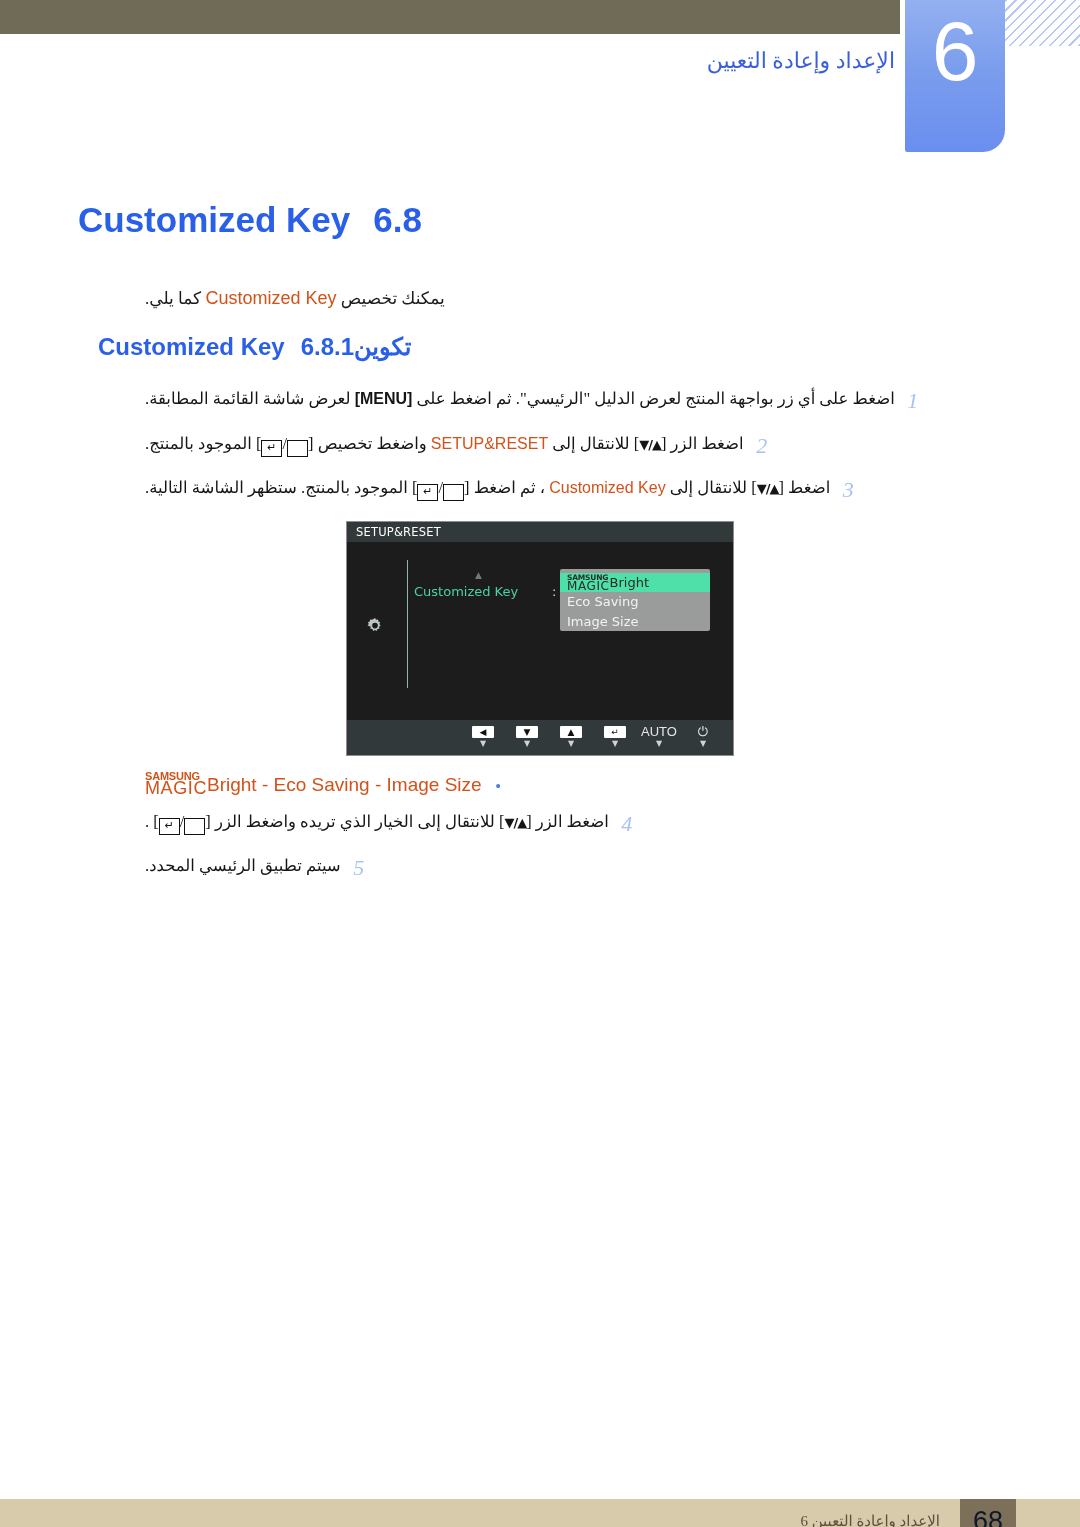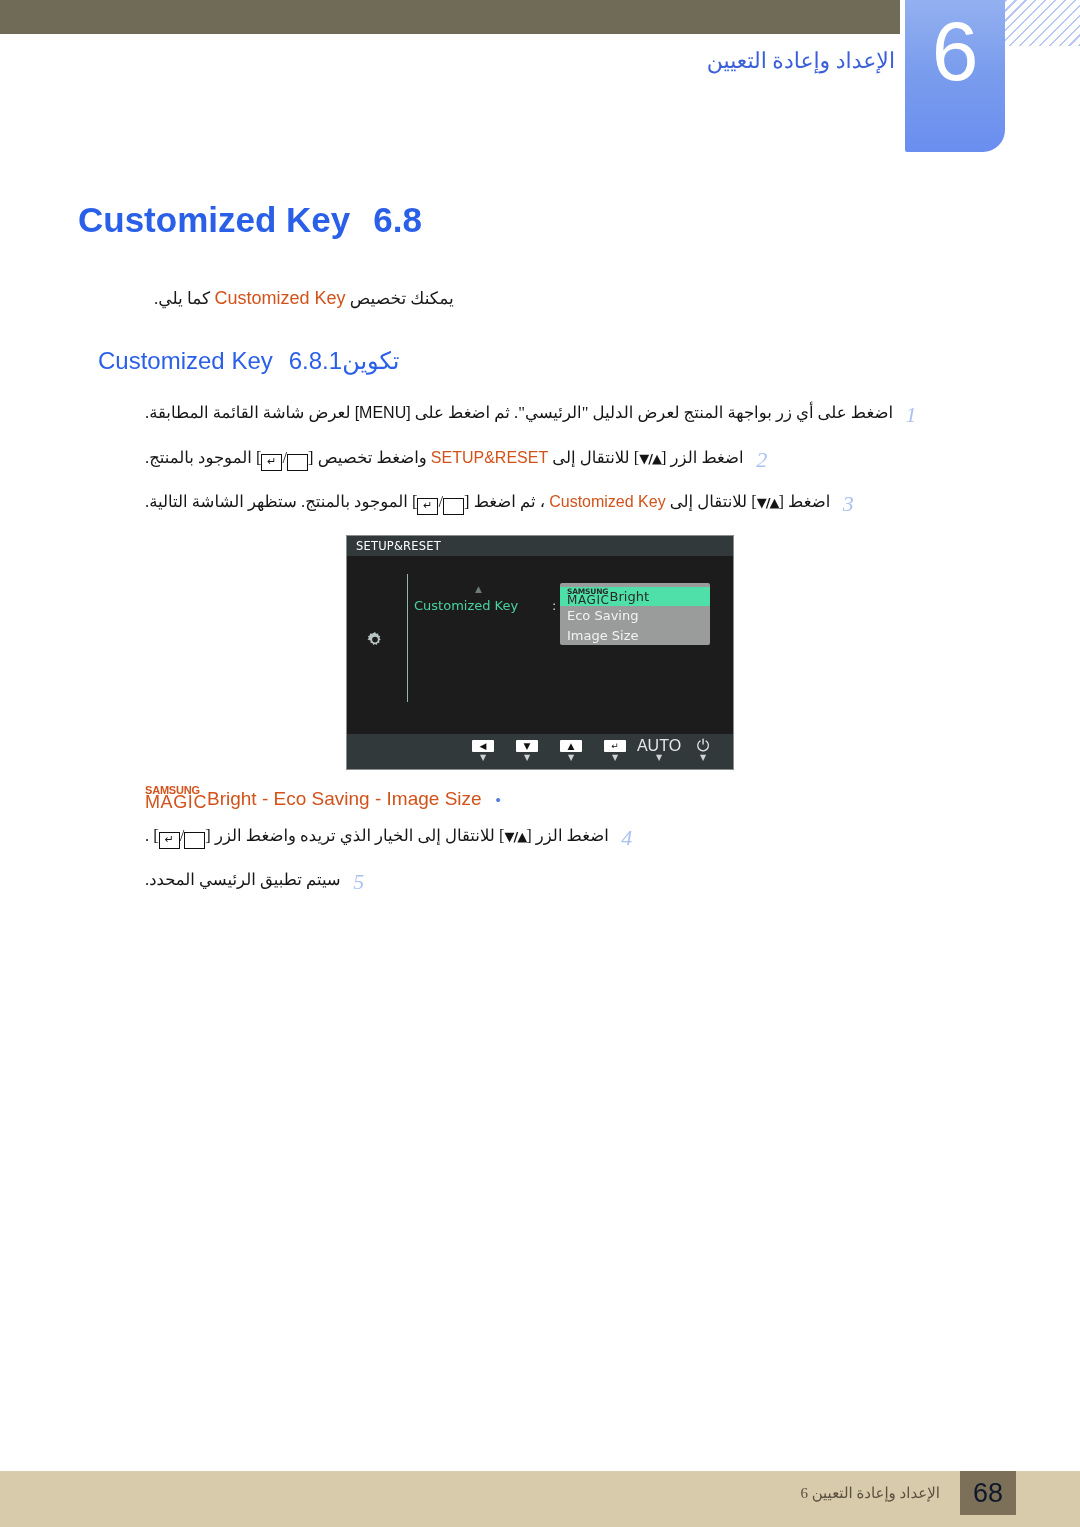--- a/index.html
+++ b/index.html
@@ -92,32 +92,31 @@
   .sec-title .txt { margin-right: 18px; }
 
   .intro {
     margin-top: 48px;
     text-align: left;
     padding-left: 145px;
     font-size: 17px;
     color: #1a1a1a;
     font-family: "Liberation Serif", "DejaVu Serif", serif;
     direction: rtl;
-    margin-left: 9px;
   }
   .orange { color: #d2521a; font-family: "Liberation Sans", sans-serif; }
   .intro .orange { font-size: 18px; }
 
   .subsec-title {
-    margin-top: 38px;
+    margin-top: 24px;
     text-align: left;
     padding-left: 98px;
     color: #2a5fe8;
     font-size: 24px;
-    font-weight: normal;
+    font-weight: bold;
     direction: ltr;
   }
   .subsec-title .sub-txt { margin-right: 16px; }
   .subsec-title .ar { font-family: "Liberation Serif", serif; }
 
   
   .steps {
     margin-top: 26px;
     padding-right: 0;
     padding-left: 145px;
@@ -310,21 +309,21 @@
     min-width: 22px;
     height: 12px;
     line-height: 12px;
     text-align: center;
     border-radius: 1px;
     font-family: "DejaVu Sans", sans-serif;
   }
   .osd-btn .key.plain {
     background: transparent;
     color: #e6e6e6;
-    font-size: 16px;
+    font-size: 13px;
     font-family: "Liberation Sans", sans-serif;
   }
   .osd-btn .tri {
     color: #cfd4d4;
     font-size: 8px;
     margin-top: 2px;
     line-height: 1;
   }
 
   
@@ -352,21 +351,21 @@
   .bullet-text .magic-stack .s2 { font-size: 18px; }
 
   .steps-tail { margin-top: 14px; padding-left: 145px; }
 
   
   .footer {
     position: absolute;
     bottom: 0;
     left: 0;
     width: 1080px;
-    height: 56px;
+    height: 28px;
     background: #d8cbab;
   }
   .footer-pagebox {
     position: absolute;
     top: 0;
     right: 64px;
     width: 56px;
     height: 44px;
     background: #7c7058;
     color: #0f172a;
@@ -411,21 +410,21 @@
     <span>كما يلي.</span>
   </div>
 
   <div class="subsec-title">
     <span class="sub-txt">Customized Key</span><span class="ar sub-txt">تكوين</span><span>6.8.1</span>
   </div>
 
   <div class="steps" id="steps-top">
       <div class="step">
         <div class="step-num">1</div>
-        <div class="step-body"><span>اضغط على أي زر بواجهة المنتج لعرض الدليل "الرئيسي". ثم اضغط على</span> <span class="lat" style="font-weight: normal; text-align: center;">[MENU]</span> <span>لعرض شاشة القائمة المطابقة.</span></div>
+        <div class="step-body"><span>اضغط على أي زر بواجهة المنتج لعرض الدليل "الرئيسي". ثم اضغط على</span> <span class="lat" style="font-weight: bold; text-align: center;">[MENU]</span> <span>لعرض شاشة القائمة المطابقة.</span></div>
       </div>
       <div class="step">
         <div class="step-num">2</div>
         <div class="step-body"><span>اضغط الزر</span> <span>[<span class="updown">▲/▼</span>]</span> <span>للانتقال إلى</span> <span class="orange lat">SETUP&amp;RESET</span> <span>واضغط تخصيص</span> <span>[<span class="btn-glyph">&nbsp;</span>/<span class="btn-glyph">↵</span>]</span> <span>الموجود بالمنتج.</span></div>
       </div>
       <div class="step">
         <div class="step-num">3</div>
         <div class="step-body"><span>اضغط</span> <span>[<span class="updown">▲/▼</span>]</span> <span>للانتقال إلى</span> <span class="orange lat">Customized Key</span> <span>، ثم اضغط</span> <span>[<span class="btn-glyph">&nbsp;</span>/<span class="btn-glyph">↵</span>]</span> <span>الموجود بالمنتج. ستظهر الشاشة التالية.</span></div>
       </div>
     </div>

